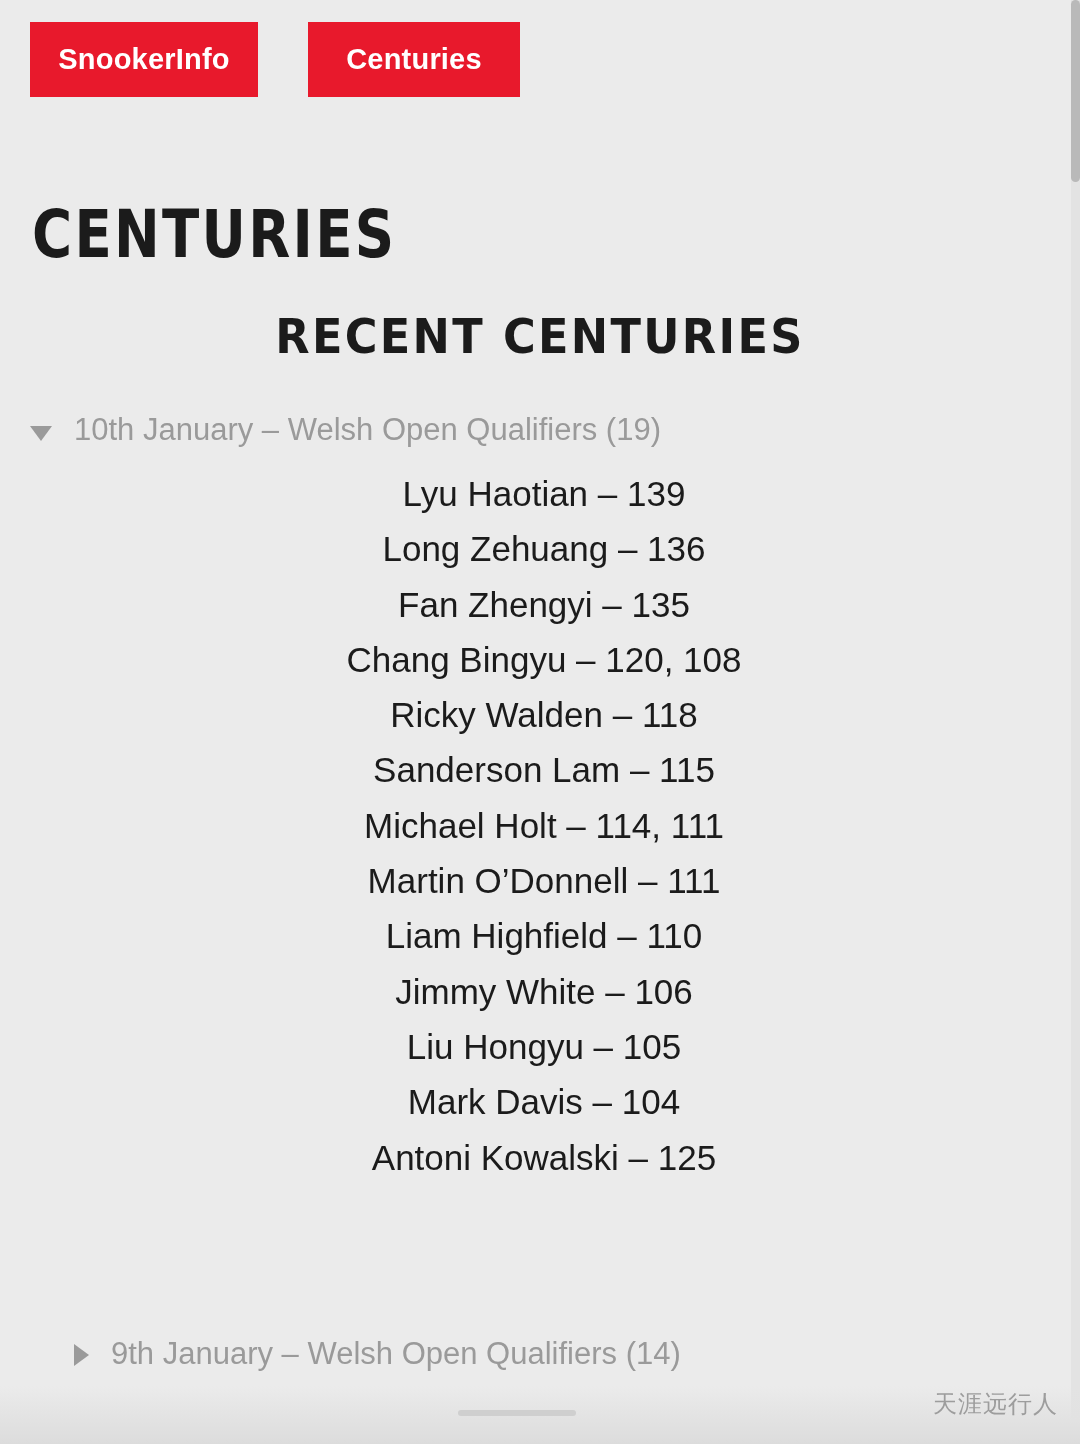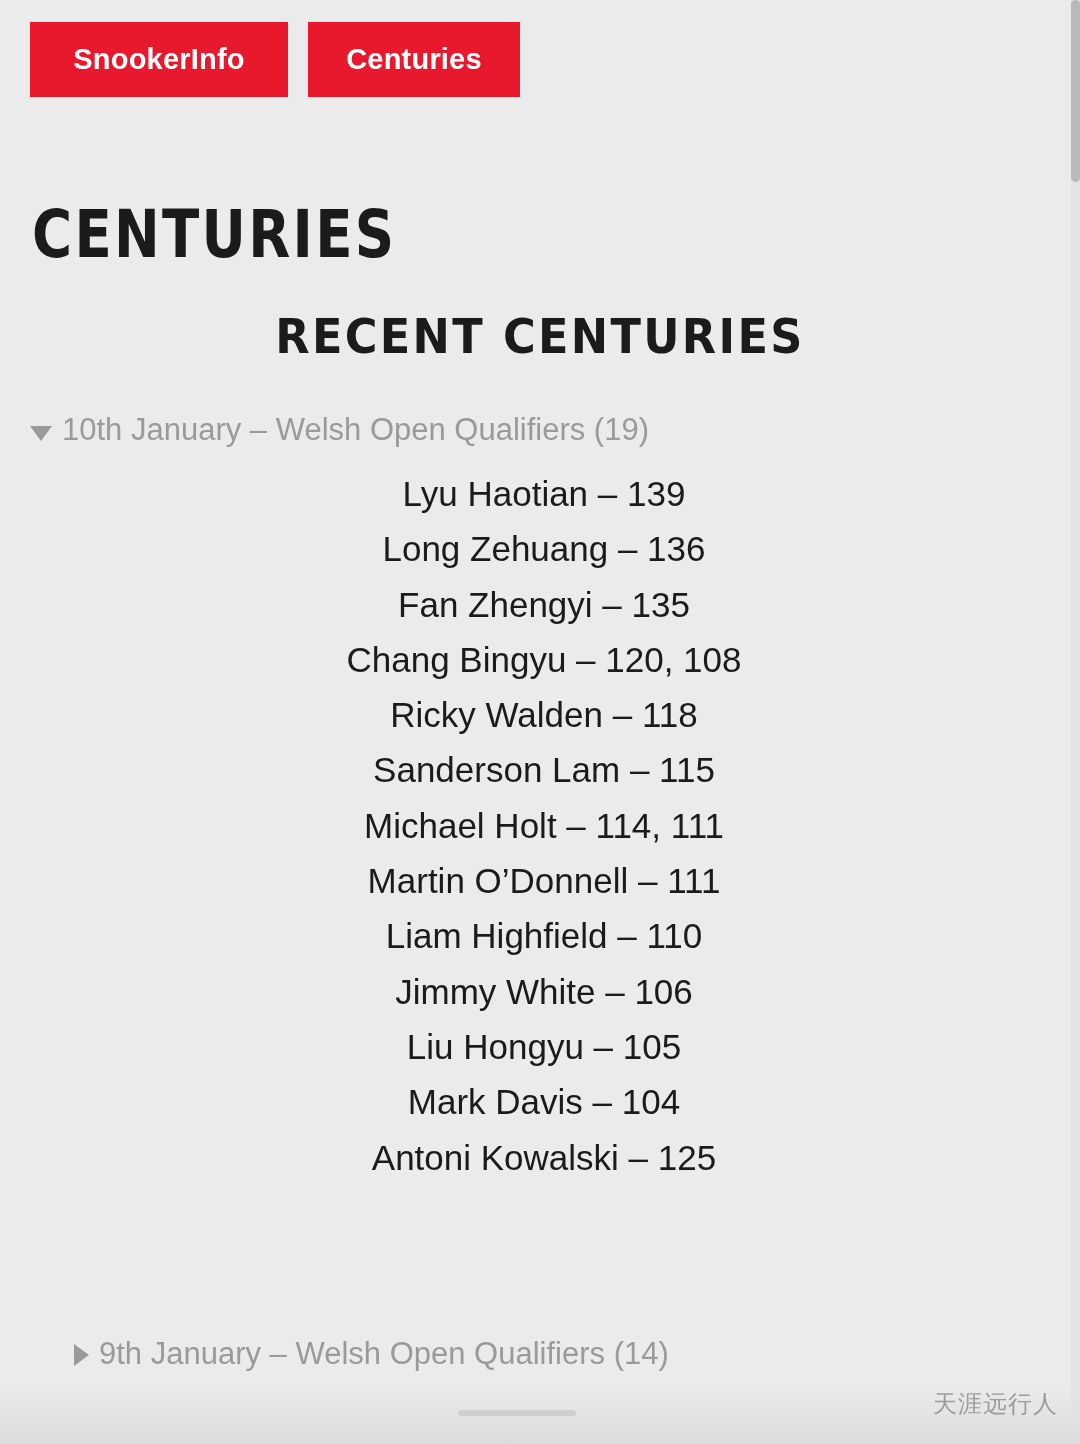--- a/index.html
+++ b/index.html
@@ -32,21 +32,21 @@
     font-weight: bold;
     font-size: 29px;
     letter-spacing: 0.2px;
     display: flex;
     align-items: center;
     justify-content: center;
     box-sizing: border-box;
   }
   .nav-btn.brand {
     left: 30px;
-    width: 258px;
+    width: 228px;
     height: 75px;
   }
   .nav-btn.section {
     left: 308px;
     width: 212px;
     height: 75px;
   }
 
   
   .scroll-track {
@@ -97,21 +97,21 @@
 
   
   .group-header {
     position: absolute;
     left: 30px;
     font-size: 31px;
     color: #9a9a9a;
     white-space: nowrap;
     display: flex;
     align-items: center;
-    gap: 8px;
+    gap: 20px;
   }
   .group-header.g1 { top: 412px; }
   .group-header.g2 { top: 1336px; margin-left: 44px; }
 
   .tri {
     display: inline-block;
     width: 0;
     height: 0;
     margin-right: 2px;
   }

